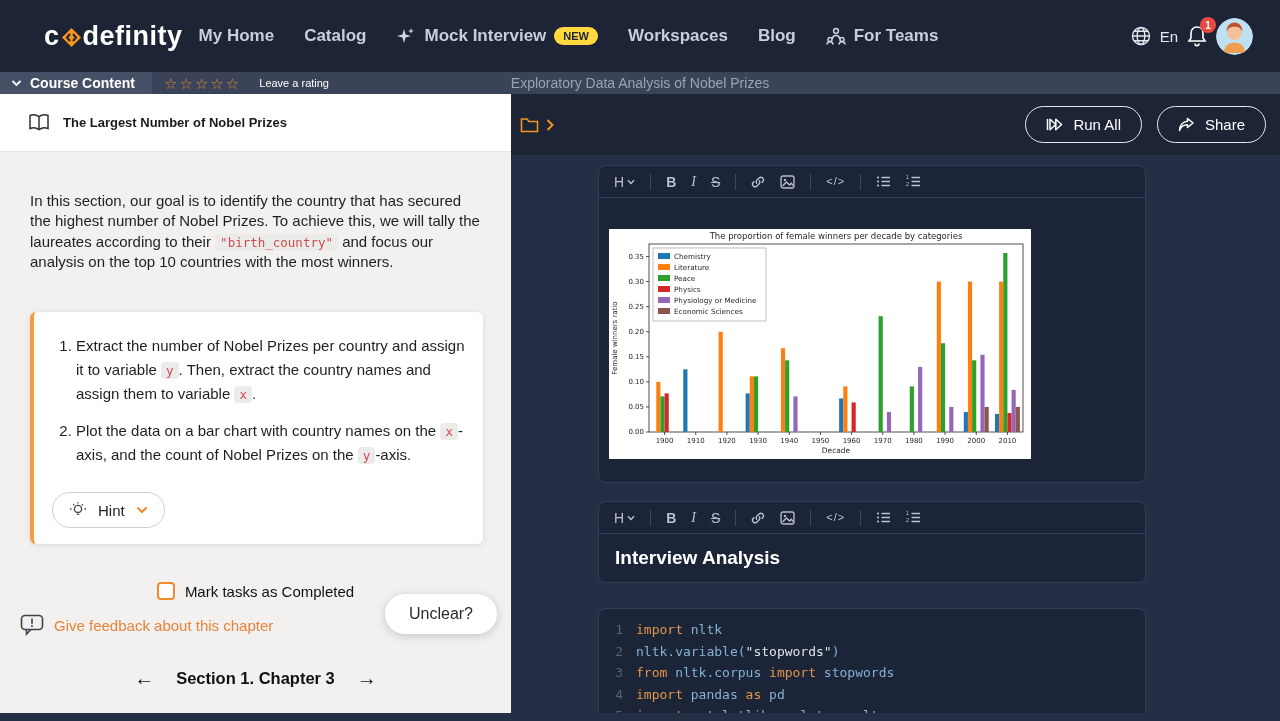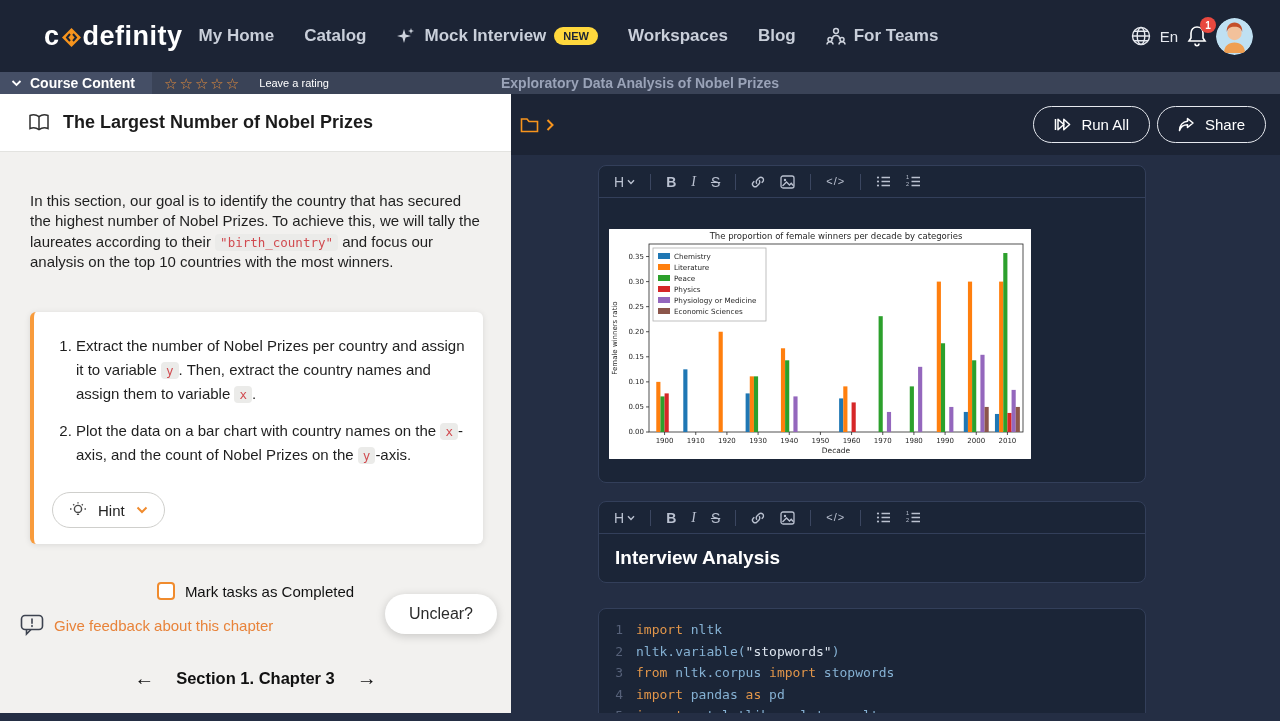--- a/index.html
+++ b/index.html
@@ -19,28 +19,28 @@
   .bell-badge{position:absolute;top:-7px;right:-8px;background:#e8483f;color:#fff;font-size:10px;
     width:16px;height:16px;border-radius:50%;display:flex;align-items:center;justify-content:center;font-weight:bold;}
   .avatar{width:37px;height:37px;border-radius:50%;overflow:hidden;cursor:pointer;}
 
   
   .subheader{height:22px;background:#3a4357;display:flex;align-items:center;position:relative;}
   .cc-tab{width:152px;height:100%;background:#454f66;display:flex;align-items:center;gap:8px;
     padding-left:11px;color:#fff;font-size:14px;font-weight:bold;cursor:pointer;}
   .stars{margin-left:12px;display:flex;gap:2px;font-size:15px;color:#e08a3c;cursor:pointer;line-height:1;}
   .rating-label{margin-left:20px;color:#fff;font-size:11px;}
-  .course-title{position:absolute;left:0;right:0;text-align:center;color:#9aa3b8;font-size:14px;font-weight:bold;pointer-events:none;}
+  .course-title{position:absolute;left:0;right:0;text-align:center;color:#9aa3b8;font-size:14px;font-weight:normal;pointer-events:none;}
 
   
   .main{display:flex;height:619px;}
   .left-panel{width:511px;background:#f2f1ef;position:relative;flex-shrink:0;}
   .lesson-head{background:#fff;height:58px;display:flex;align-items:center;gap:13px;
     padding:0 28px;border-bottom:1px solid #e3e3e0;}
-  .lesson-head h1{font-size:18px;color:#1b1b1b;margin:0;}
+  .lesson-head h1{font-size:13px;color:#1b1b1b;margin:0;}
   .lesson-intro{padding:24px 29px 0 30px;font-size:15px;line-height:1.35;color:#1f1f1f;}
   .chip{background:#ebebe9;color:#d14b50;font-family:"DejaVu Sans Mono",monospace;
     font-size:12.5px;padding:1px 5px;border-radius:4px;white-space:nowrap;}
   .task-card{margin:40px 28px 0 30px;background:#fff;border-left:4px solid #f89b3c;border-radius:6px;
     box-shadow:0 1px 6px rgba(0,0,0,.1);padding:22px 18px 16px 18px;}
   .task-card h3{margin:0 0 20px 0;font-size:16px;color:#111;}
   .task-card ol{margin:0;padding-left:24px;}
   .task-card li{font-size:15px;line-height:1.6;color:#1f1f1f;margin-bottom:13px;}
   .hint-btn{margin-top:12px;display:inline-flex;align-items:center;gap:11px;background:#fff;
     border:1px solid #cfcfcc;border-radius:20px;padding:8px 16px;font-size:15px;color:#222;cursor:pointer;}
@@ -54,21 +54,21 @@
     font-family:"Liberation Sans",sans-serif;}
   .section-nav{position:absolute;top:574px;left:0;right:0;display:flex;justify-content:center;
     align-items:center;gap:22px;}
   .section-nav .arrow{font-size:20px;color:#111;cursor:pointer;line-height:1;}
   .section-nav .label{font-size:16.5px;font-weight:bold;color:#111;}
 
   
   .right-panel{flex:1;display:flex;flex-direction:column;background:#242e44;min-width:0;}
   .ws-header{height:61px;background:#1c2435;display:flex;align-items:center;padding:0 14px 0 9px;flex-shrink:0;}
   .ws-files{display:flex;align-items:center;gap:6px;cursor:pointer;}
-  .ws-actions{margin-left:auto;display:flex;gap:7px;}
+  .ws-actions{margin-left:auto;display:flex;gap:15px;}
   .ws-btn{display:inline-flex;align-items:center;gap:10px;background:transparent;color:#fff;
     font-size:15px;border:1px solid #e6e9ef;border-radius:22px;padding:9px 20px;cursor:pointer;
     font-family:"Liberation Sans",sans-serif;}
   .ws-body{flex:1;padding:10px 0 0 87px;overflow:hidden;}
   .cell{width:548px;background:#1b2537;border:1px solid #333f5a;border-radius:8px;}
   .cell-toolbar{display:flex;align-items:center;gap:15px;height:32px;padding:0 15px;
     border-bottom:1px solid #333f5a;color:#bac1d0;}
   .tb-icon{display:inline-flex;align-items:center;gap:3px;cursor:pointer;font-size:14px;line-height:1;}
   .tb-b{font-weight:bold;}
   .tb-i{font-style:italic;font-family:"Liberation Serif",serif;}

